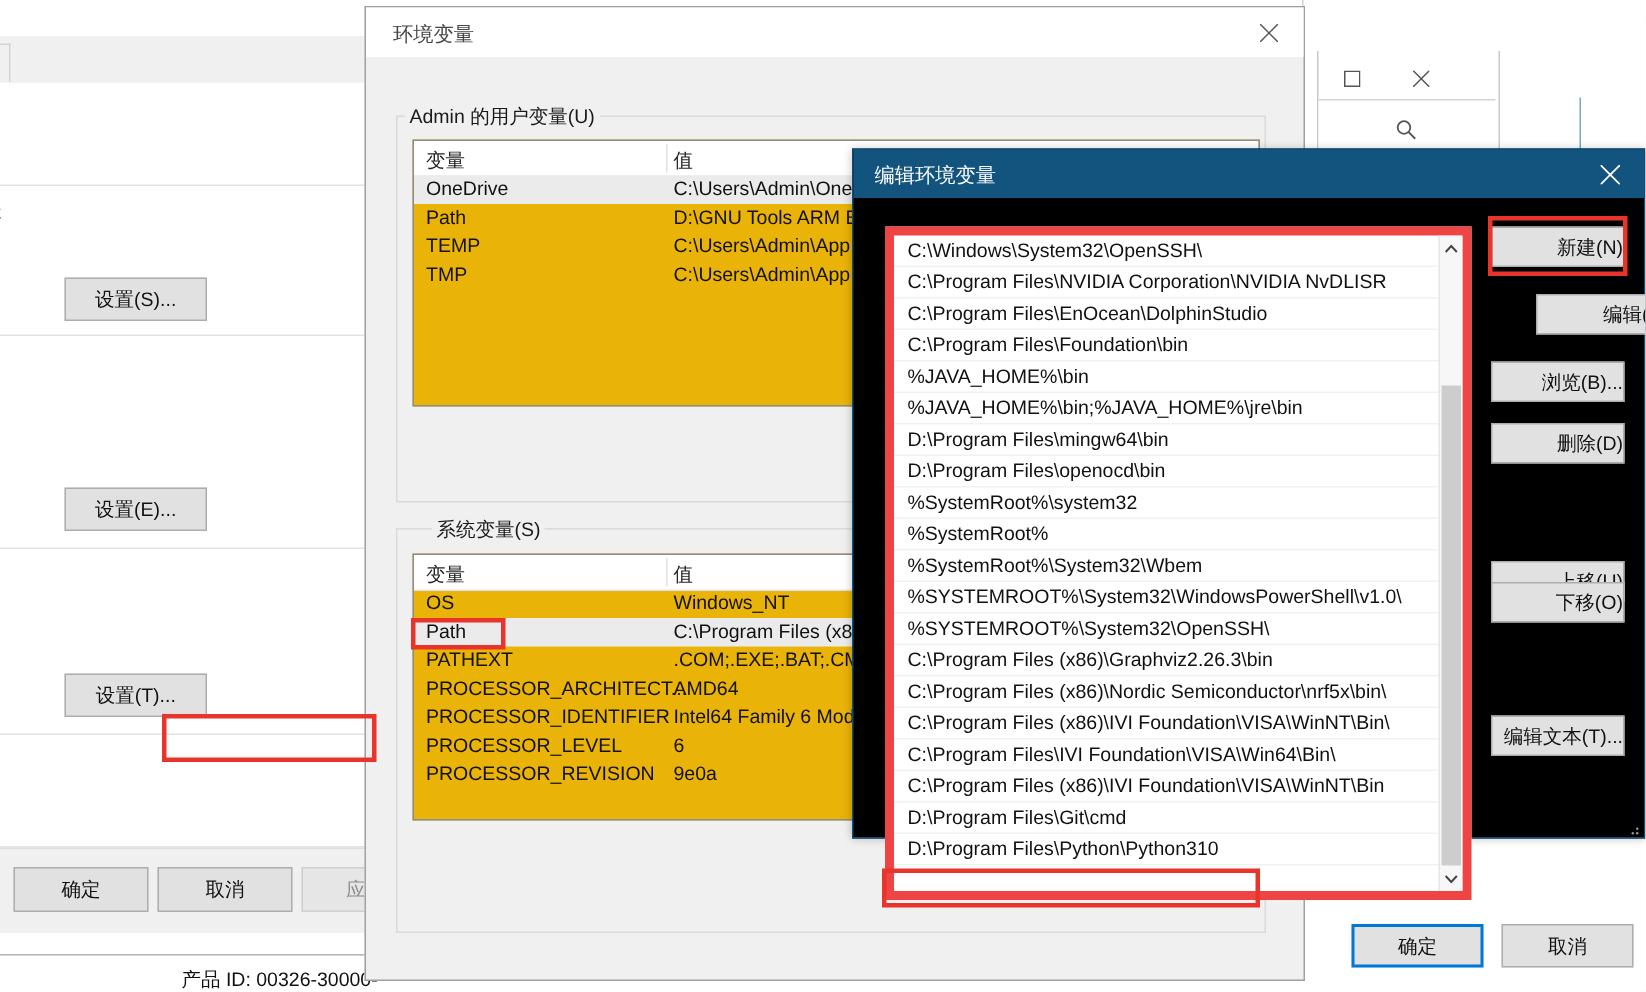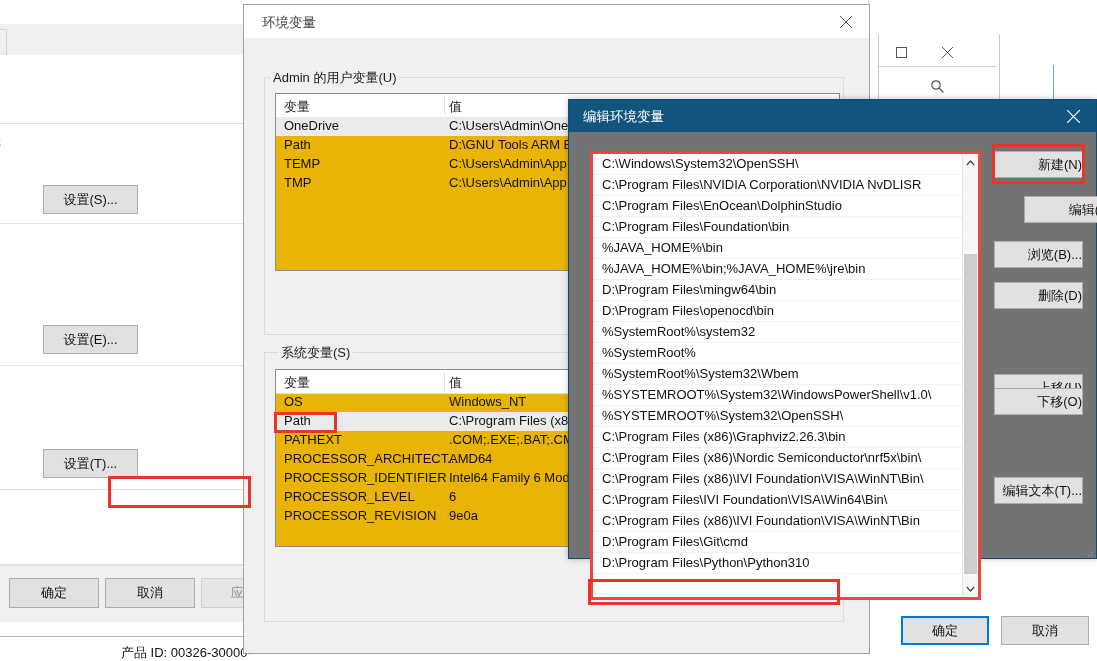--- a/index.html
+++ b/index.html
@@ -258,21 +258,21 @@
     font-size: 9px;
     color: #606060;
   }
 
   
   #editwin {
     left: 568px;
     top: 99px;
     width: 529px;
     height: 460px;
-    background: #737373;
+    background: #000000;
     border: 1px solid #0a4f7a;
     box-shadow: 0 0 6px rgba(0,0,0,0.25);
   }
   #editwin .etitle {
     position: absolute;
     left: 0; top: 0; right: 0;
     height: 32px;
     background: #12547e;
   }
   #editwin .etitle .txt {
@@ -290,21 +290,21 @@
     color: #ffffff;
     font-size: 15px;
   }
   #pathlist {
     position: absolute;
     left: 21px;
     top: 51px;
     width: 391px;
     height: 449px;
     background: #ffffff;
-    border: 3px solid #ef4444;
+    border: 6px solid #ef4444;
     box-sizing: border-box;
     overflow: hidden;
   }
   .p-row {
     position: absolute;
     left: 0;
     width: 375px;
     height: 21px;
     font-size: 13px;
     color: #111;
@@ -446,21 +446,21 @@
             <span class="c1">TMP</span>
             <span class="c2">C:\Users\Admin\App</span>
           </div>
         </div>
       <div class="vscroll" style="top:23px;">
         <div class="thumb" style="top:0; height:90px;"></div>
       </div>
     </div>
     <div class="btn" style="position:absolute; left:612px; top:280px; width:88px; height:28px;"></div>
 
-    <div class="group-label" style="left:34px; top:339px;">系统变量(S)</div>
+    <div class="group-label" style="left:44px; top:339px;">系统变量(S)</div>
     <div class="groupbox" style="left:20px; top:347px; width:580px; height:270px;"></div>
     <div class="lv" id="sysvars" style="left:31px; top:364px; width:565px; height:178px;">
       <div class="lv-head">
         <div class="col" style="left:8px;">变量</div>
         <div class="colsep" style="left:168px;"></div>
         <div class="col" style="left:173px;">值</div>
       </div>
       <div id="sysvar-rows">
           <div class="lv-row" style="top: 23px;">
             <span class="c1">OS</span>

